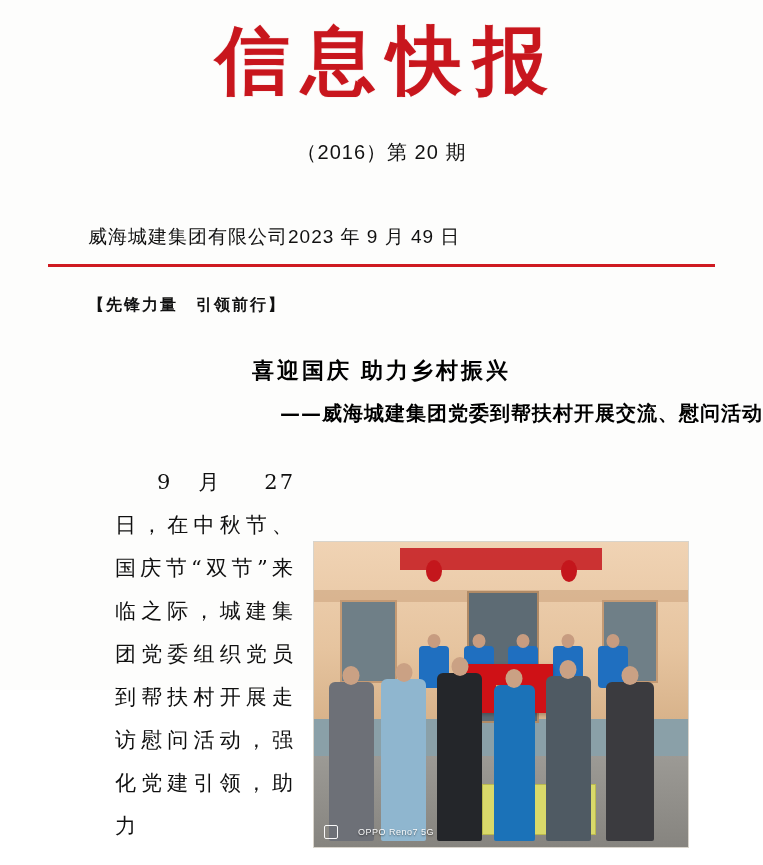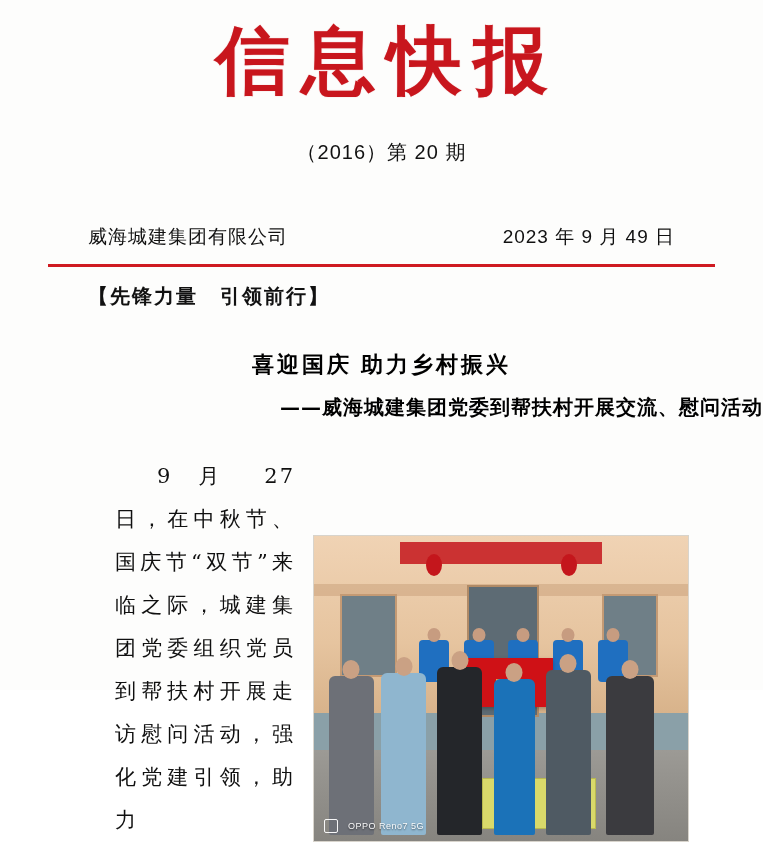--- a/index.html
+++ b/index.html
@@ -44,42 +44,41 @@
     font-size: 20px;
     letter-spacing: 1px;
     color: #111;
   }
 
   
   .pub-row {
     margin-top: 58px;
     padding: 0 88px 0 88px;
     display: flex;
-    justify-content: space-between;
     align-items: flex-end;
     font-family: "Liberation Sans", sans-serif;
     font-size: 19px;
     color: #111;
   }
   .pub-left { letter-spacing: 1px; }
   .pub-right { letter-spacing: 1px; }
 
   .rule {
     margin: 14px 48px 0 48px;
     height: 3px;
     background: #cf1a21;
   }
 
   
   .column-head {
-    margin-top: 16px;
+    margin-top: 28px;
     padding-left: 88px;
     font-family: "DejaVu Sans", sans-serif;
     font-weight: bold;
-    font-size: 20px;
+    font-size: 16px;
     letter-spacing: 2px;
     color: #111;
   }
 
   
   .headline {
     margin-top: 40px;
     text-align: center;
     font-family: Liberation Sans, sans-serif;
     font-weight: bold;
@@ -197,21 +196,21 @@
   .blue-p {
     position: absolute; top: 0; width: 8%; height: 100%;
     background: #1f6fc0; border-radius: 4px;
   }
   .blue-p .bhead {
     position: absolute; left: 50%; top: -12px; transform: translateX(-50%);
     width: 13px; height: 14px; border-radius: 50%; background: #c79c80;
   }
   .watermark {
     position: absolute; left: 10px; bottom: 8px;
-    display: flex; align-items: center; gap: 10px;
+    display: flex; align-items: center; gap: 20px;
     color: #ffffff; font-family: "Liberation Sans", sans-serif;
     font-size: 9px; letter-spacing: .5px; opacity: .95;
     text-shadow: 0 1px 2px rgba(0,0,0,.6);
   }
   .wm-box {
     width: 12px; height: 12px; border: 1px solid #fff; border-radius: 2px;
   }
 </style>
 </head>
 <body>

